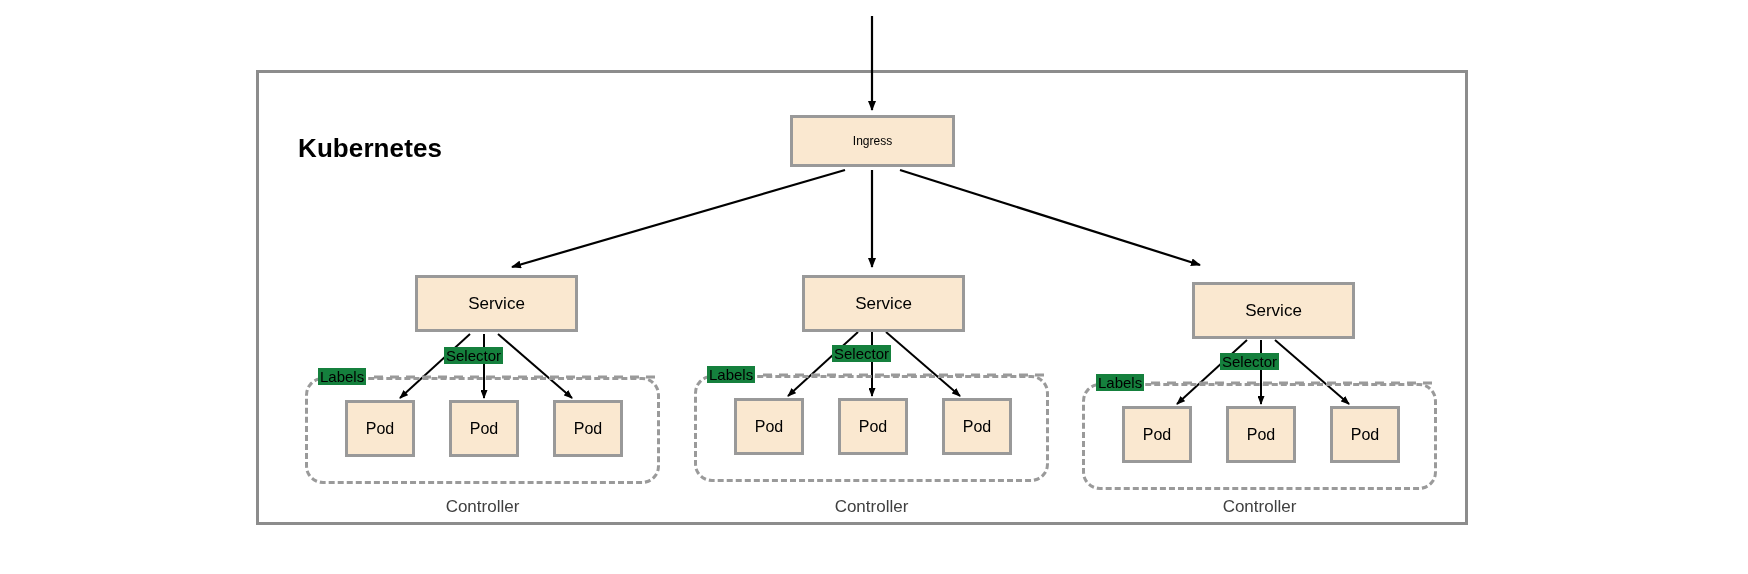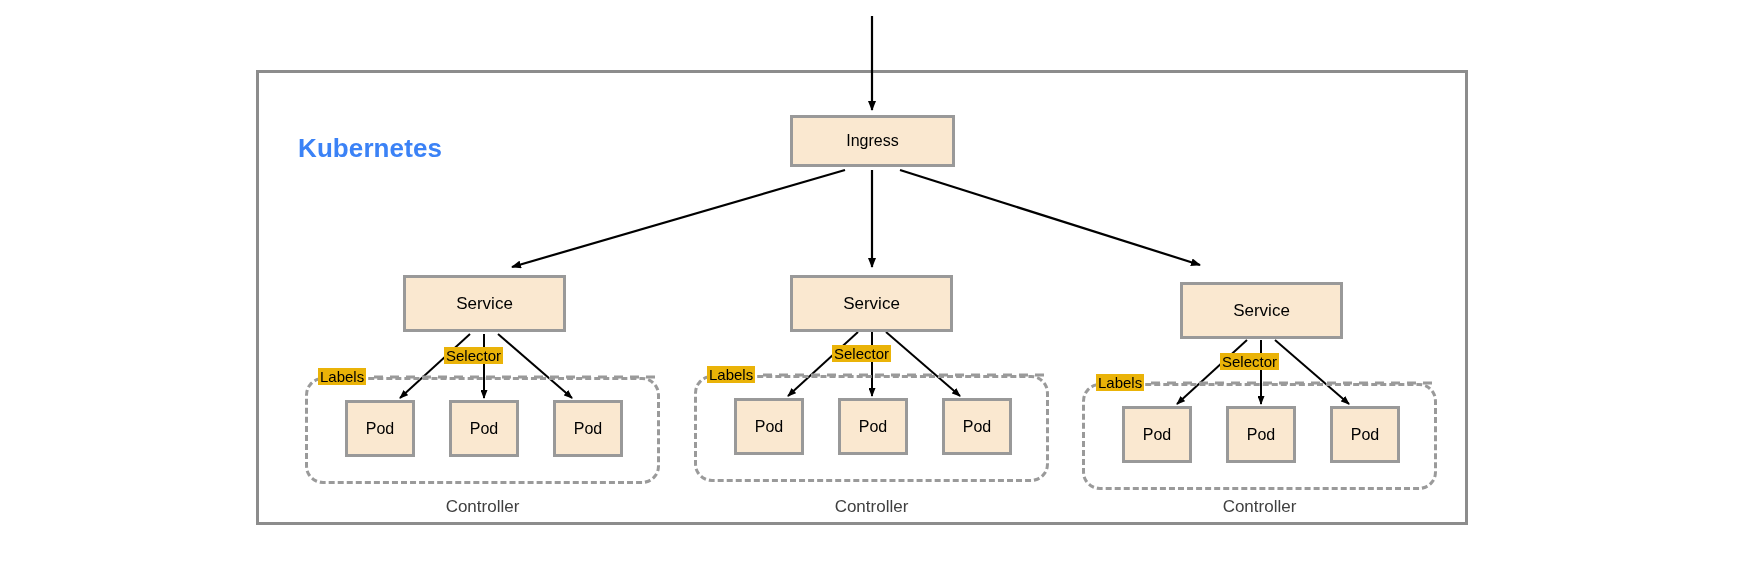--- a/index.html
+++ b/index.html
@@ -41,50 +41,51 @@
     background: #ffffff;
     box-sizing: border-box;
   }
 
   .k8s-title {
     position: absolute;
     left: 298px;
     top: 133px;
     font-size: 26px;
     font-weight: bold;
-    color: #3b82f6;
+    color: #000000;
     letter-spacing: 0.1px;
     white-space: nowrap;
   }
 
   
   .node-box {
     position: absolute;
     background: #fae8d0;
     border: 3px solid #999999;
     box-sizing: border-box;
     display: flex;
     align-items: center;
     justify-content: center;
     color: #000000;
-    font-size: 16px;
+    font-size: 12px;
     line-height: 1;
   }
 
   .ingress-box {
     left: 790px;
     top: 115px;
     width: 165px;
     height: 52px;
   }
 
   .service-box {
     width: 163px;
     height: 57px;
     font-size: 17px;
+    margin-left: 12px;
   }
   .service-1 { left: 403px; top: 275px; }
   .service-2 { left: 790px; top: 275px; }
   .service-3 { left: 1180px; top: 282px; }
 
   .pod-box {
     width: 70px;
     height: 57px;
     font-size: 16px;
     justify-content: center;
@@ -112,21 +113,21 @@
   .cl-1 { left: 355px; top: 497px; width: 255px; }
   .cl-2 { left: 744px; top: 497px; width: 255px; }
   .cl-3 { left: 1132px; top: 497px; width: 255px; }
 
   
   .annot {
     position: absolute;
     font-size: 15px;
     color: #000000;
     white-space: nowrap;
-    background: #eab308;
+    background: #15803d;
     padding: 0 2px;
   }
   .selector-1 { left: 444px; top: 347px; }
   .selector-2 { left: 832px; top: 345px; }
   .selector-3 { left: 1220px; top: 353px; }
 
   .labels-1 { left: 318px; top: 368px; }
   .labels-2 { left: 707px; top: 366px; }
   .labels-3 { left: 1096px; top: 374px; }
 </style>

